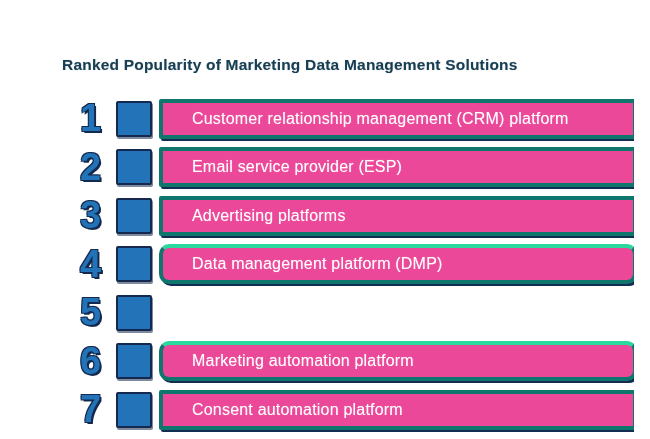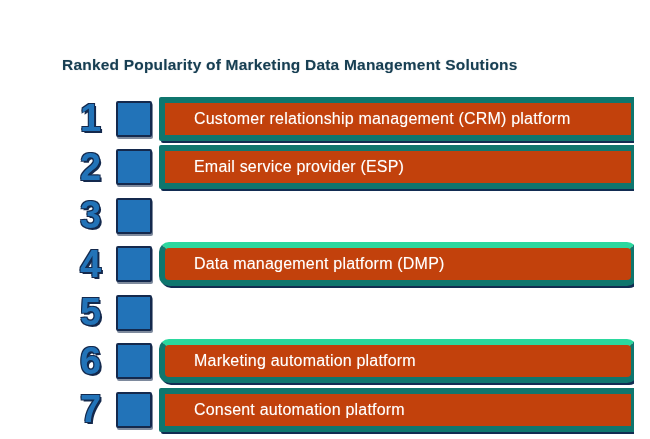--- a/index.html
+++ b/index.html
@@ -66,22 +66,22 @@
     background: #2273b8;
     border: 2px solid #14294d;
     border-radius: 2px;
     box-shadow: 1px 2px 0 rgba(20,41,77,0.55);
   }
 
   .bar {
     flex: 1 1 auto;
     height: 37px;
     margin-right: 13px;
-    background: #c2410c;
-    border: 6px solid #0f766e;
+    background: #ec4899;
+    border: 4px solid #0f766e;
     border-radius: 2px;
     box-shadow: 2px 2px 0 #122c52;
     display: flex;
     align-items: center;
     padding-left: 13px;
     overflow: hidden;
   }
 
   .bar.accent-top { border-top-color: #2bd89e; border-radius: 10px; }
 
@@ -113,20 +113,23 @@
       <div class="rank-number">2</div>
       <div class="tick"></div>
       <div class="bar">
         <span class="bar-label">Email service provider (ESP)</span>
       </div>
     </div>
 
     <div class="row">
       <div class="rank-number">3</div>
       <div class="tick"></div>
+      <div class="bar">
+        <span class="bar-label">Advertising platforms</span>
+      </div>
     </div>
 
     <div class="row">
       <div class="rank-number">4</div>
       <div class="tick"></div>
       <div class="bar accent-top">
         <span class="bar-label">Data management platform (DMP)</span>
       </div>
     </div>
 

